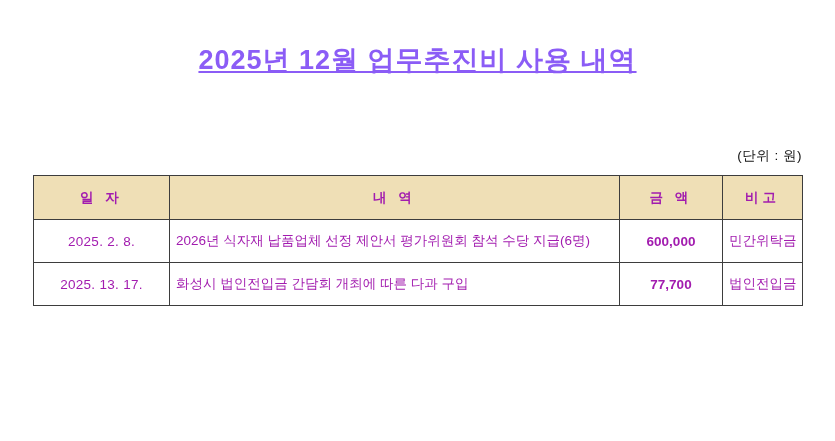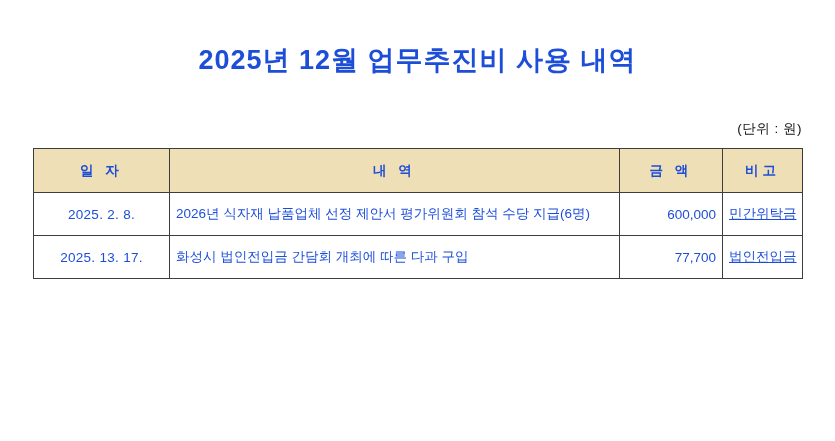--- a/index.html
+++ b/index.html
@@ -20,66 +20,67 @@
     height: 441px;
     position: relative;
     box-sizing: border-box;
   }
   .doc-title {
     text-align: center;
     font-size: 27px;
     font-weight: bold;
     letter-spacing: 1px;
     margin-top: 42px;
-    color: #1d4ed8;
+    color: #8b5cf6;
+    text-decoration: underline;
   }
   .unit-line {
     text-align: right;
     font-size: 13.5px;
-    margin-top: 42px;
+    margin-top: 69px;
     padding-right: 33px;
     color: #111111;
     letter-spacing: 0.5px;
   }
   .table-wrap {
     margin-top: 10px;
     padding: 0 33px;
   }
   table.expense {
     border-collapse: collapse;
     width: 769px;
     table-layout: fixed;
   }
   table.expense th,
   table.expense td {
     border: 1px solid #3d3d3d;
     font-size: 13.5px;
-    color: #1d4ed8;
+    color: #a21caf;
     padding: 0 6px;
     height: 43px;
     box-sizing: border-box;
     white-space: nowrap;
     overflow: hidden;
   }
   table.expense thead th {
     background: #efdfb6;
     font-weight: bold;
     text-align: center;
     letter-spacing: 4px;
     height: 44px;
   }
   .col-date   { width: 136px; }
   .col-detail { width: 450px; }
   .col-amount { width: 103px; }
   .col-note   { width: 80px; }
 
   td.c-date   { text-align: center; letter-spacing: 0.3px; }
   td.c-detail { text-align: left; }
-  td.c-amount { text-align: right; padding-right: 10px; }
-  td.c-note   { text-align: center; text-decoration: underline; }
+  td.c-amount { text-align: center; padding-right: 10px; font-weight: bold; }
+  td.c-note   { text-align: center; }
   tr.total-row td.c-total-label {
     text-align: center;
   }
 </style>
 </head>
 <body>
 
 <div class="page">
 
   <div class="doc-title">2025년 12월 업무추진비 사용 내역</div>

